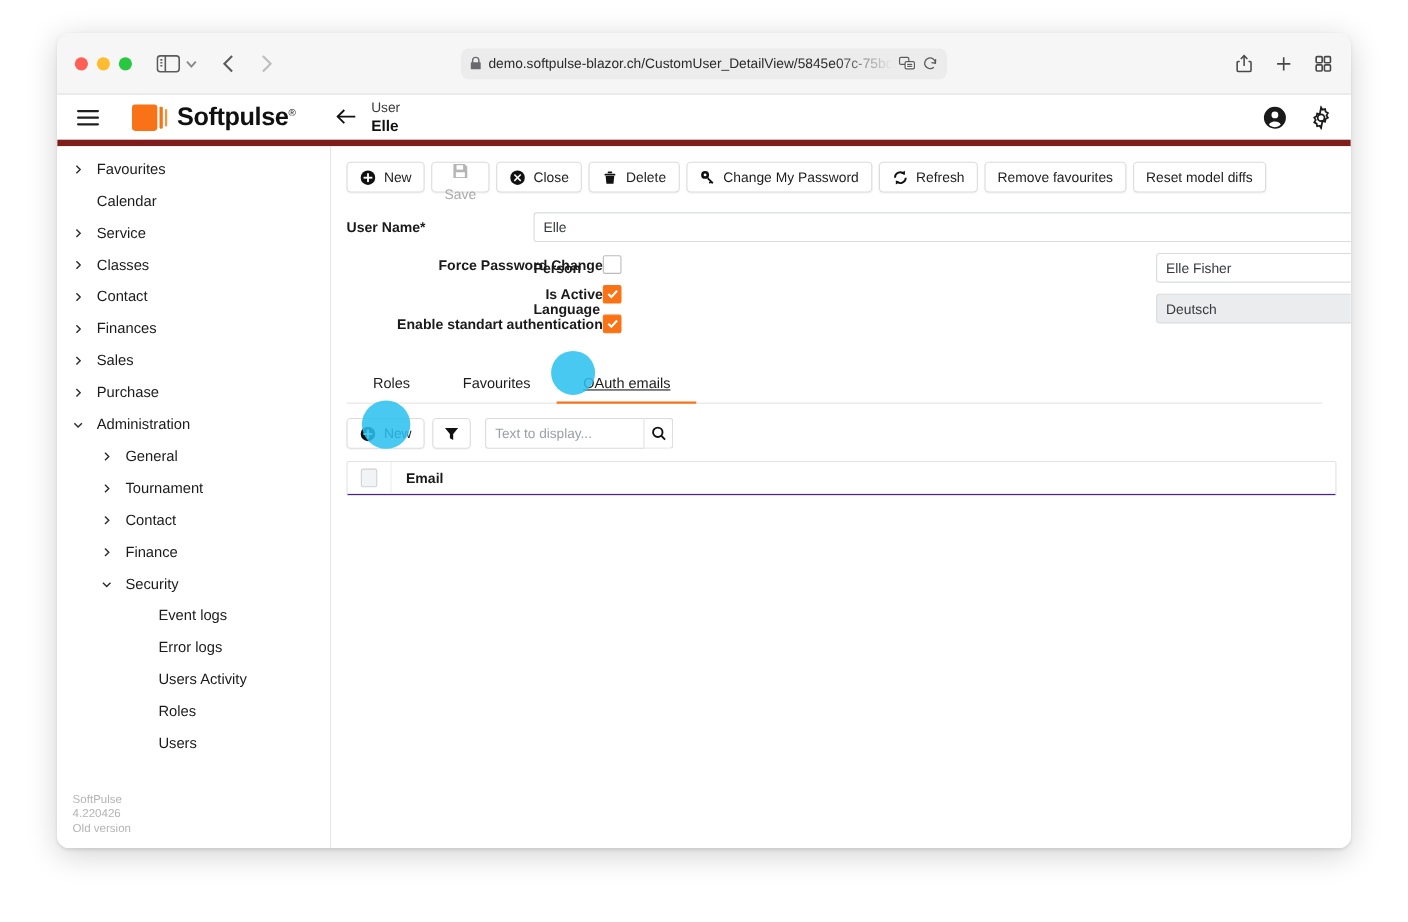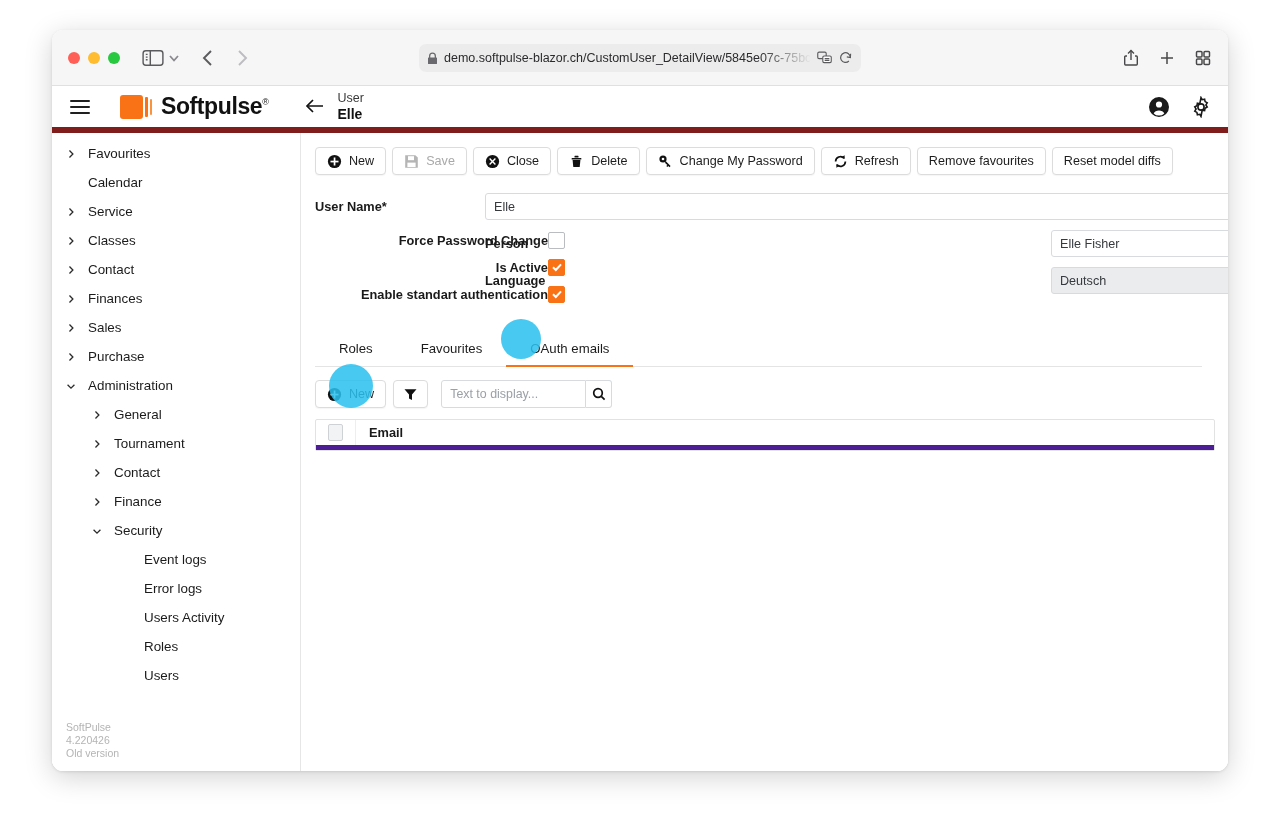--- a/index.html
+++ b/index.html
@@ -124,21 +124,21 @@
   .tbtn {
     display: inline-flex; align-items: center; gap: 7px;
     height: 28px; padding: 0 11px;
     background: #fff;
     border: 1px solid #dcdcdc;
     border-radius: 4px;
     font-size: 12.6px; color: #1d1d1d;
     cursor: pointer; white-space: nowrap;
     box-shadow: 0 1px 1px rgba(0,0,0,0.04);
   }
-  .tbtn.disabled { color: #a9a9a9; }
+  .tbtn.disabled { color: #a9a9a9; flex-direction: column; }
   .tbtn .ti { width: 15px; height: 15px; display: inline-flex; align-items: center; justify-content: center; color: #111; }
   .tbtn.disabled .ti { color: #b5b5b5; }
 
   .form { margin-top: 18px; display: grid; grid-template-columns: 170px 566px 1fr; row-gap: 10px; align-items: center; }
   .f-label { font-size: 12.8px; font-weight: 700; color: #1a1a1a; }
   .fullrow { grid-column: 2 / span 2; }
 
   .input {
     height: 27px; width: 100%;
     border: 1px solid #d7dbe0; border-radius: 3px;
@@ -167,21 +167,21 @@
     display: flex; align-items: center; justify-content: center; cursor: pointer;
   }
   .cbox.checked { background: #f97316; border-color: #f97316; }
   .cbox.checked svg { width: 12px; height: 12px; color: #fff; }
 
   .tabs { margin-top: 30px; display: flex; align-items: flex-end; border-bottom: 1px solid #e4e4e4; gap: 0; }
   .tab {
     padding: 7px 24px 9px; font-size: 13.2px; color: #1c1c1c; cursor: pointer;
     border-bottom: 2px solid transparent; margin-bottom: -1px;
   }
-  .tab.active { border-bottom-color: #f97316; }
+  .tab.active { border-bottom-color: #f97316; text-decoration: underline; }
 
   .grid-tools { margin-top: 13px; display: flex; align-items: center; gap: 7px; }
   .gt-btn {
     height: 28px; padding: 0 11px; background: #fff; border: 1px solid #dcdcdc; border-radius: 4px;
     display: inline-flex; align-items: center; gap: 7px; font-size: 12.6px; color: #1d1d1d; cursor: pointer;
     box-shadow: 0 1px 1px rgba(0,0,0,0.04);
   }
   .gt-btn.icon-only { padding: 0 9px; }
   .gt-btn .ti { width: 15px; height: 15px; display: inline-flex; align-items: center; justify-content: center; color: #111; }
   .searchbox { display: flex; align-items: stretch; margin-left: 6px; }
@@ -189,21 +189,21 @@
     width: 145px; height: 28px; border: 1px solid #d7dbe0; border-radius: 3px 0 0 3px;
     display: flex; align-items: center; padding: 0 8px; font-size: 12.4px; color: #9aa0a6; background: #fff;
   }
   .searchbox .sbtn {
     width: 26px; border: 1px solid #d7dbe0; border-left: none; border-radius: 0 3px 3px 0;
     background: #fff; display: flex; align-items: center; justify-content: center; cursor: pointer;
   }
   .searchbox .sbtn svg { width: 14px; height: 14px; color: #111; }
 
   .gridwrap { margin-top: 11px; border: 1px solid #e2e2e2; border-radius: 2px; width: 900px; background: #fff; }
-  .grid-head { display: flex; align-items: center; height: 30px; border-bottom: 5px solid #4c1d95; }
+  .grid-head { display: flex; align-items: center; height: 30px; border-bottom: 1px solid #4c1d95; }
   .gh-check { width: 40px; display: flex; align-items: center; justify-content: center; border-right: 1px solid #eeeeee; height: 100%; }
   .gh-check .cb { width: 15px; height: 17px; border: 1px solid #cfd2d5; border-radius: 2px; background: #f2f3f4; }
   .gh-col { padding-left: 13px; font-size: 12.8px; font-weight: 700; color: #1a1a1a; }
   .grid-empty { height: 49px; display: flex; align-items: center; justify-content: center; font-size: 12.8px; color: #8c8c8c; }
 
   
   .blob {
     position: absolute; border-radius: 50%;
     background: #29c0ef; opacity: 0.86; pointer-events: none;
   }

